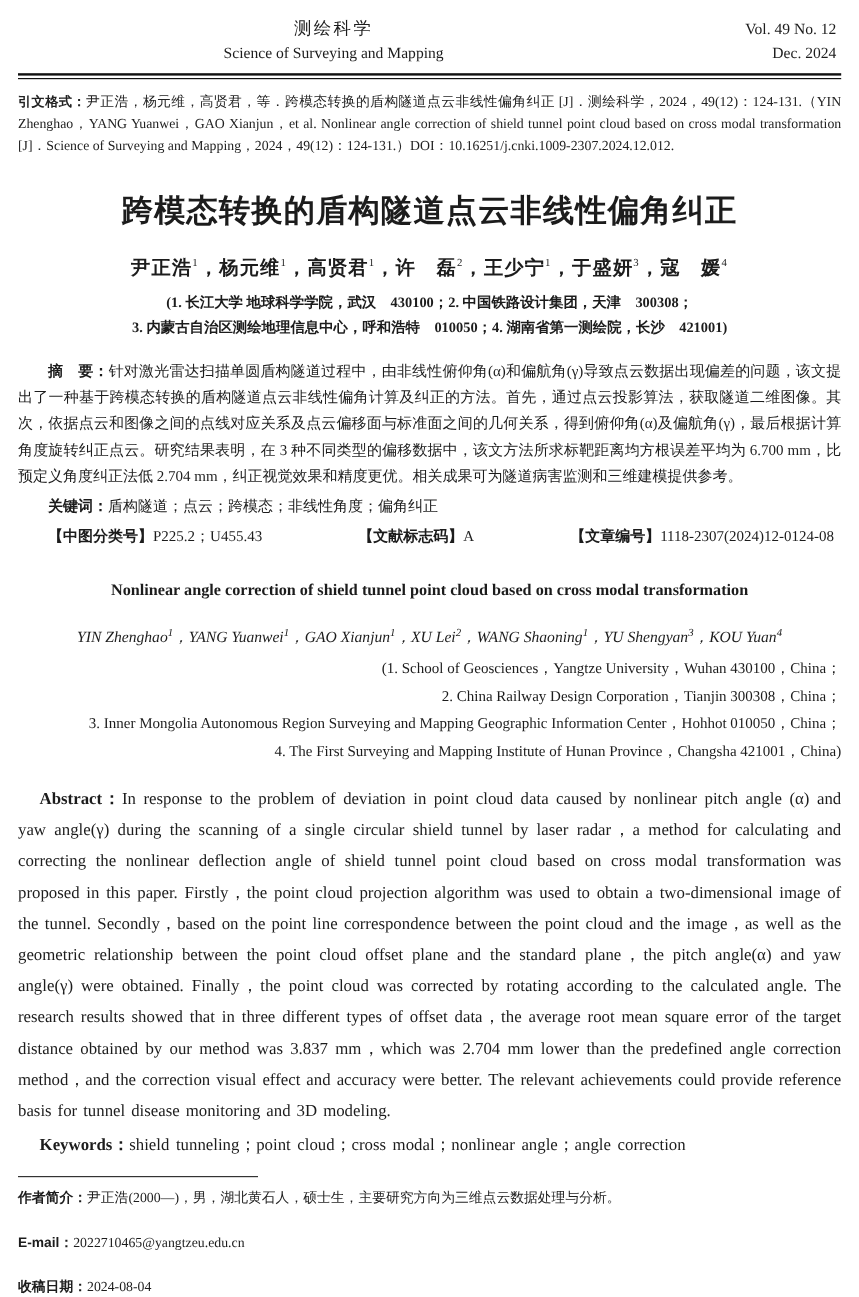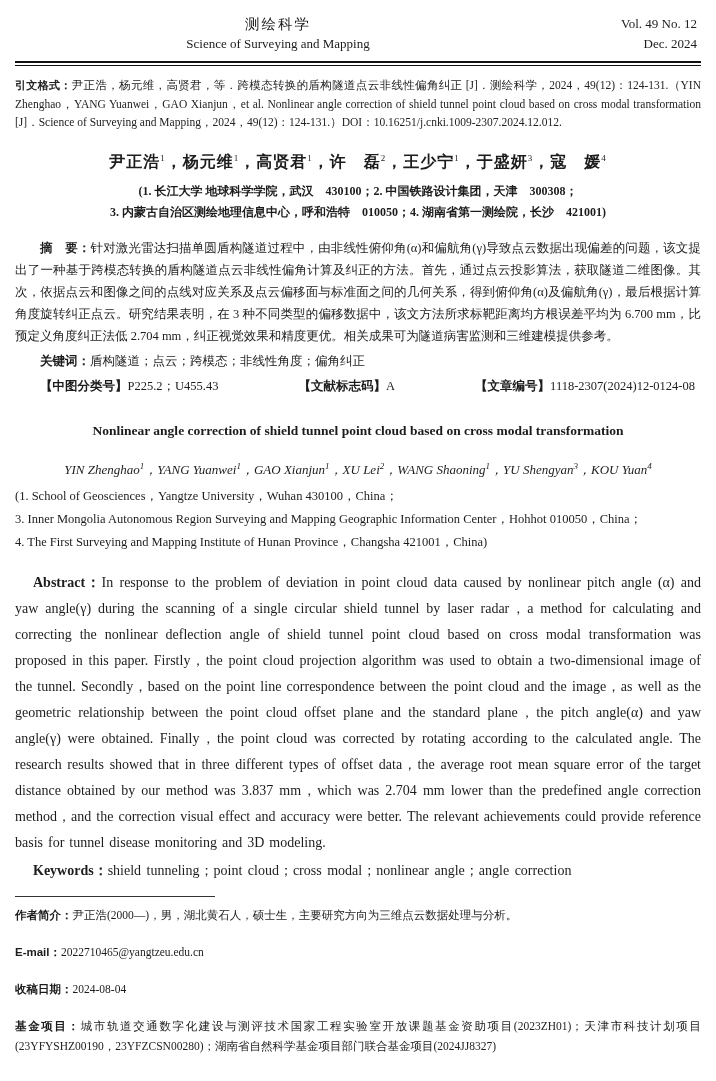--- a/index.html
+++ b/index.html
@@ -105,21 +105,21 @@
     font-size: 13.5px;
   }
   .authors-en {
     margin-top: 22px;
     text-align: center;
     font-size: 13px;
     font-style: italic;
   }
   .affil-en {
     margin-top: 6px;
-    text-align: left;
+    text-align: right;
     font-size: 12.5px;
     line-height: 23px;
   }
   .abs-en {
     margin-top: 16px;
     font-size: 14px;
     line-height: 26px;
     text-align: justify;
     text-indent: 18px;
     word-spacing: 1.5px;
@@ -156,20 +156,21 @@
     <div class="col-right">
       <div>Vol. 49 No. 12</div>
       <div>Dec. 2024</div>
     </div>
   </div>
 
   <div class="double-rule"></div>
 
   <p class="citation"><b>引文格式：</b><span>尹正浩，杨元维，高贤君，等．跨模态转换的盾构隧道点云非线性偏角纠正 [J]．测绘科学，2024，49(12)：124-131.（YIN Zhenghao，YANG Yuanwei，GAO Xianjun，et al. Nonlinear angle correction of shield tunnel point cloud based on cross modal transformation [J]．Science of Surveying and Mapping，2024，49(12)：124-131.）DOI：10.16251/j.cnki.1009-2307.2024.12.012.</span></p>
 
+  <h1 class="title-cn">跨模态转换的盾构隧道点云非线性偏角纠正</h1>
 
   <div class="authors-cn"><span>尹正浩<sup>1</sup></span>，<span>杨元维<sup>1</sup></span>，<span>高贤君<sup>1</sup></span>，<span>许　磊<sup>2</sup></span>，<span>王少宁<sup>1</sup></span>，<span>于盛妍<sup>3</sup></span>，<span>寇　媛<sup>4</sup></span></div>
 
   <div class="affil-cn">
     <div>(1. 长江大学 地球科学学院，武汉　430100；2. 中国铁路设计集团，天津　300308；</div>
     <div>3. 内蒙古自治区测绘地理信息中心，呼和浩特　010050；4. 湖南省第一测绘院，长沙　421001)</div>
   </div>
 
   <p class="abs-cn"><b>摘　要：</b><span>针对激光雷达扫描单圆盾构隧道过程中，由非线性俯仰角(α)和偏航角(γ)导致点云数据出现偏差的问题，该文提出了一种基于跨模态转换的盾构隧道点云非线性偏角计算及纠正的方法。首先，通过点云投影算法，获取隧道二维图像。其次，依据点云和图像之间的点线对应关系及点云偏移面与标准面之间的几何关系，得到俯仰角(α)及偏航角(γ)，最后根据计算角度旋转纠正点云。研究结果表明，在 3 种不同类型的偏移数据中，该文方法所求标靶距离均方根误差平均为 6.700 mm，比预定义角度纠正法低 2.704 mm，纠正视觉效果和精度更优。相关成果可为隧道病害监测和三维建模提供参考。</span></p>
 
@@ -180,20 +181,21 @@
     <span><b>【文献标志码】</b><span>A</span></span>
     <span><b>【文章编号】</b><span>1118-2307(2024)12-0124-08</span></span>
   </div>
 
   <h2 class="title-en">Nonlinear angle correction of shield tunnel point cloud based on cross modal transformation</h2>
 
   <div class="authors-en"><span>YIN Zhenghao<sup>1</sup></span>，<span>YANG Yuanwei<sup>1</sup></span>，<span>GAO Xianjun<sup>1</sup></span>，<span>XU Lei<sup>2</sup></span>，<span>WANG Shaoning<sup>1</sup></span>，<span>YU Shengyan<sup>3</sup></span>，<span>KOU Yuan<sup>4</sup></span></div>
 
   <div class="affil-en">
     <div>(1. School of Geosciences，Yangtze University，Wuhan 430100，China；</div>
+    <div>2. China Railway Design Corporation，Tianjin 300308，China；</div>
     <div>3. Inner Mongolia Autonomous Region Surveying and Mapping Geographic Information Center，Hohhot 010050，China；</div>
     <div>4. The First Surveying and Mapping Institute of Hunan Province，Changsha 421001，China)</div>
   </div>
 
   <p class="abs-en"><b>Abstract：</b><span>In response to the problem of deviation in point cloud data caused by nonlinear pitch angle (α) and yaw angle(γ) during the scanning of a single circular shield tunnel by laser radar，a method for calculating and correcting the nonlinear deflection angle of shield tunnel point cloud based on cross modal transformation was proposed in this paper. Firstly，the point cloud projection algorithm was used to obtain a two-dimensional image of the tunnel. Secondly，based on the point line correspondence between the point cloud and the image，as well as the geometric relationship between the point cloud offset plane and the standard plane，the pitch angle(α) and yaw angle(γ) were obtained. Finally，the point cloud was corrected by rotating according to the calculated angle. The research results showed that in three different types of offset data，the average root mean square error of the target distance obtained by our method was 3.837 mm，which was 2.704 mm lower than the predefined angle correction method，and the correction visual effect and accuracy were better. The relevant achievements could provide reference basis for tunnel disease monitoring and 3D modeling.</span></p>
 
   <p class="kw-en"><b>Keywords：</b><span>shield tunneling；point cloud；cross modal；nonlinear angle；angle correction</span></p>
 
   <div class="fn-area">
     <div class="fn-divider"></div>

